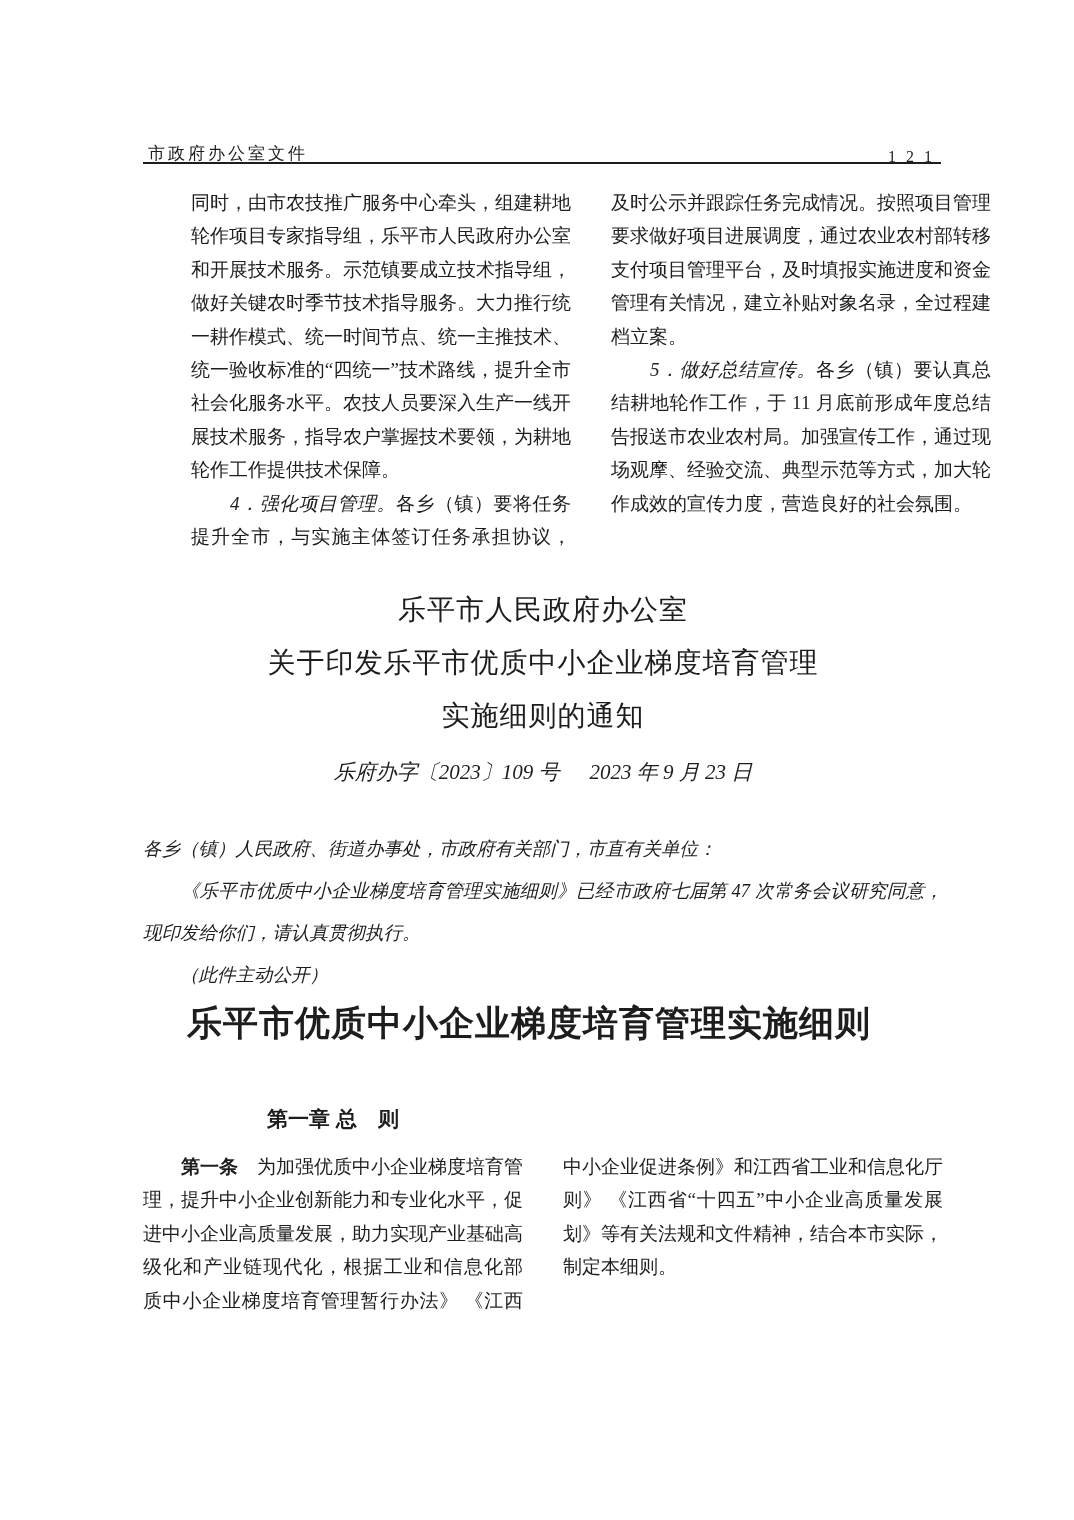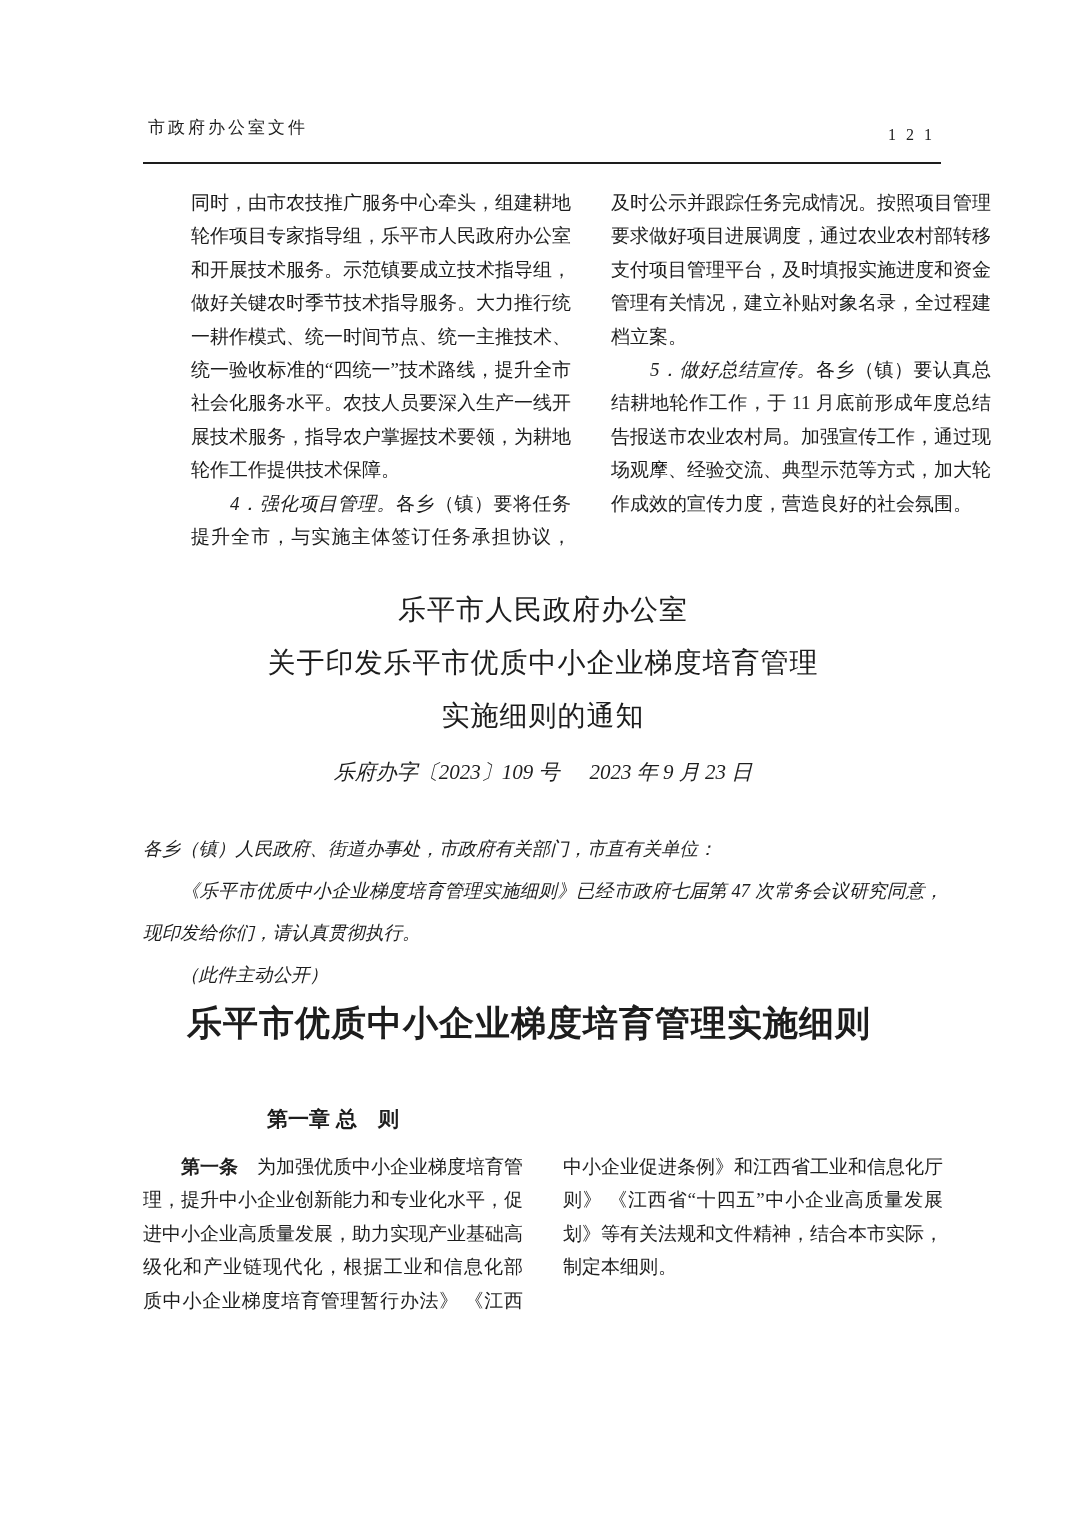--- a/index.html
+++ b/index.html
@@ -4,22 +4,22 @@
 <style>
   html,body{margin:0;padding:0;background:#e8e8e8;}
   .page{
     position:relative; width:1074px; height:1520px;
     background:#ffffff; margin:0 auto; overflow:hidden;
     color:#1d1d1d;
     font-family:"Liberation Serif","DejaVu Serif",serif;
   }
   .abs{position:absolute;}
   
-  .hdr-left{left:148px; top:116px; font-size:17px; letter-spacing:3px; white-space:nowrap;font-family:Liberation Mono, monospace;}
-  .hdr-num{left:888px; top:126px; font-size:16px; letter-spacing:3px; white-space:nowrap;}
+  .hdr-left{left:148px; top:142px; font-size:17px; letter-spacing:3px; white-space:nowrap;font-family:Liberation Mono, monospace;}
+  .hdr-num{left:888px; top:148px; font-size:16px; letter-spacing:3px; white-space:nowrap;}
   .hdr-rule{left:143px; top:162px; width:798px; height:2px; background:#1d1d1d;}
   
   .cols{left:143px; width:800px; display:flex; gap:40px;}
   .top-cols{top:186px;margin-left:48px;}
   .bottom-cols{top:1150px;}
   .col{width:380px;}
   .ln{
     font-size:19px; line-height:33.4px;
     text-align:justify; text-justify:inter-ideograph;
     overflow:hidden; white-space:nowrap;

